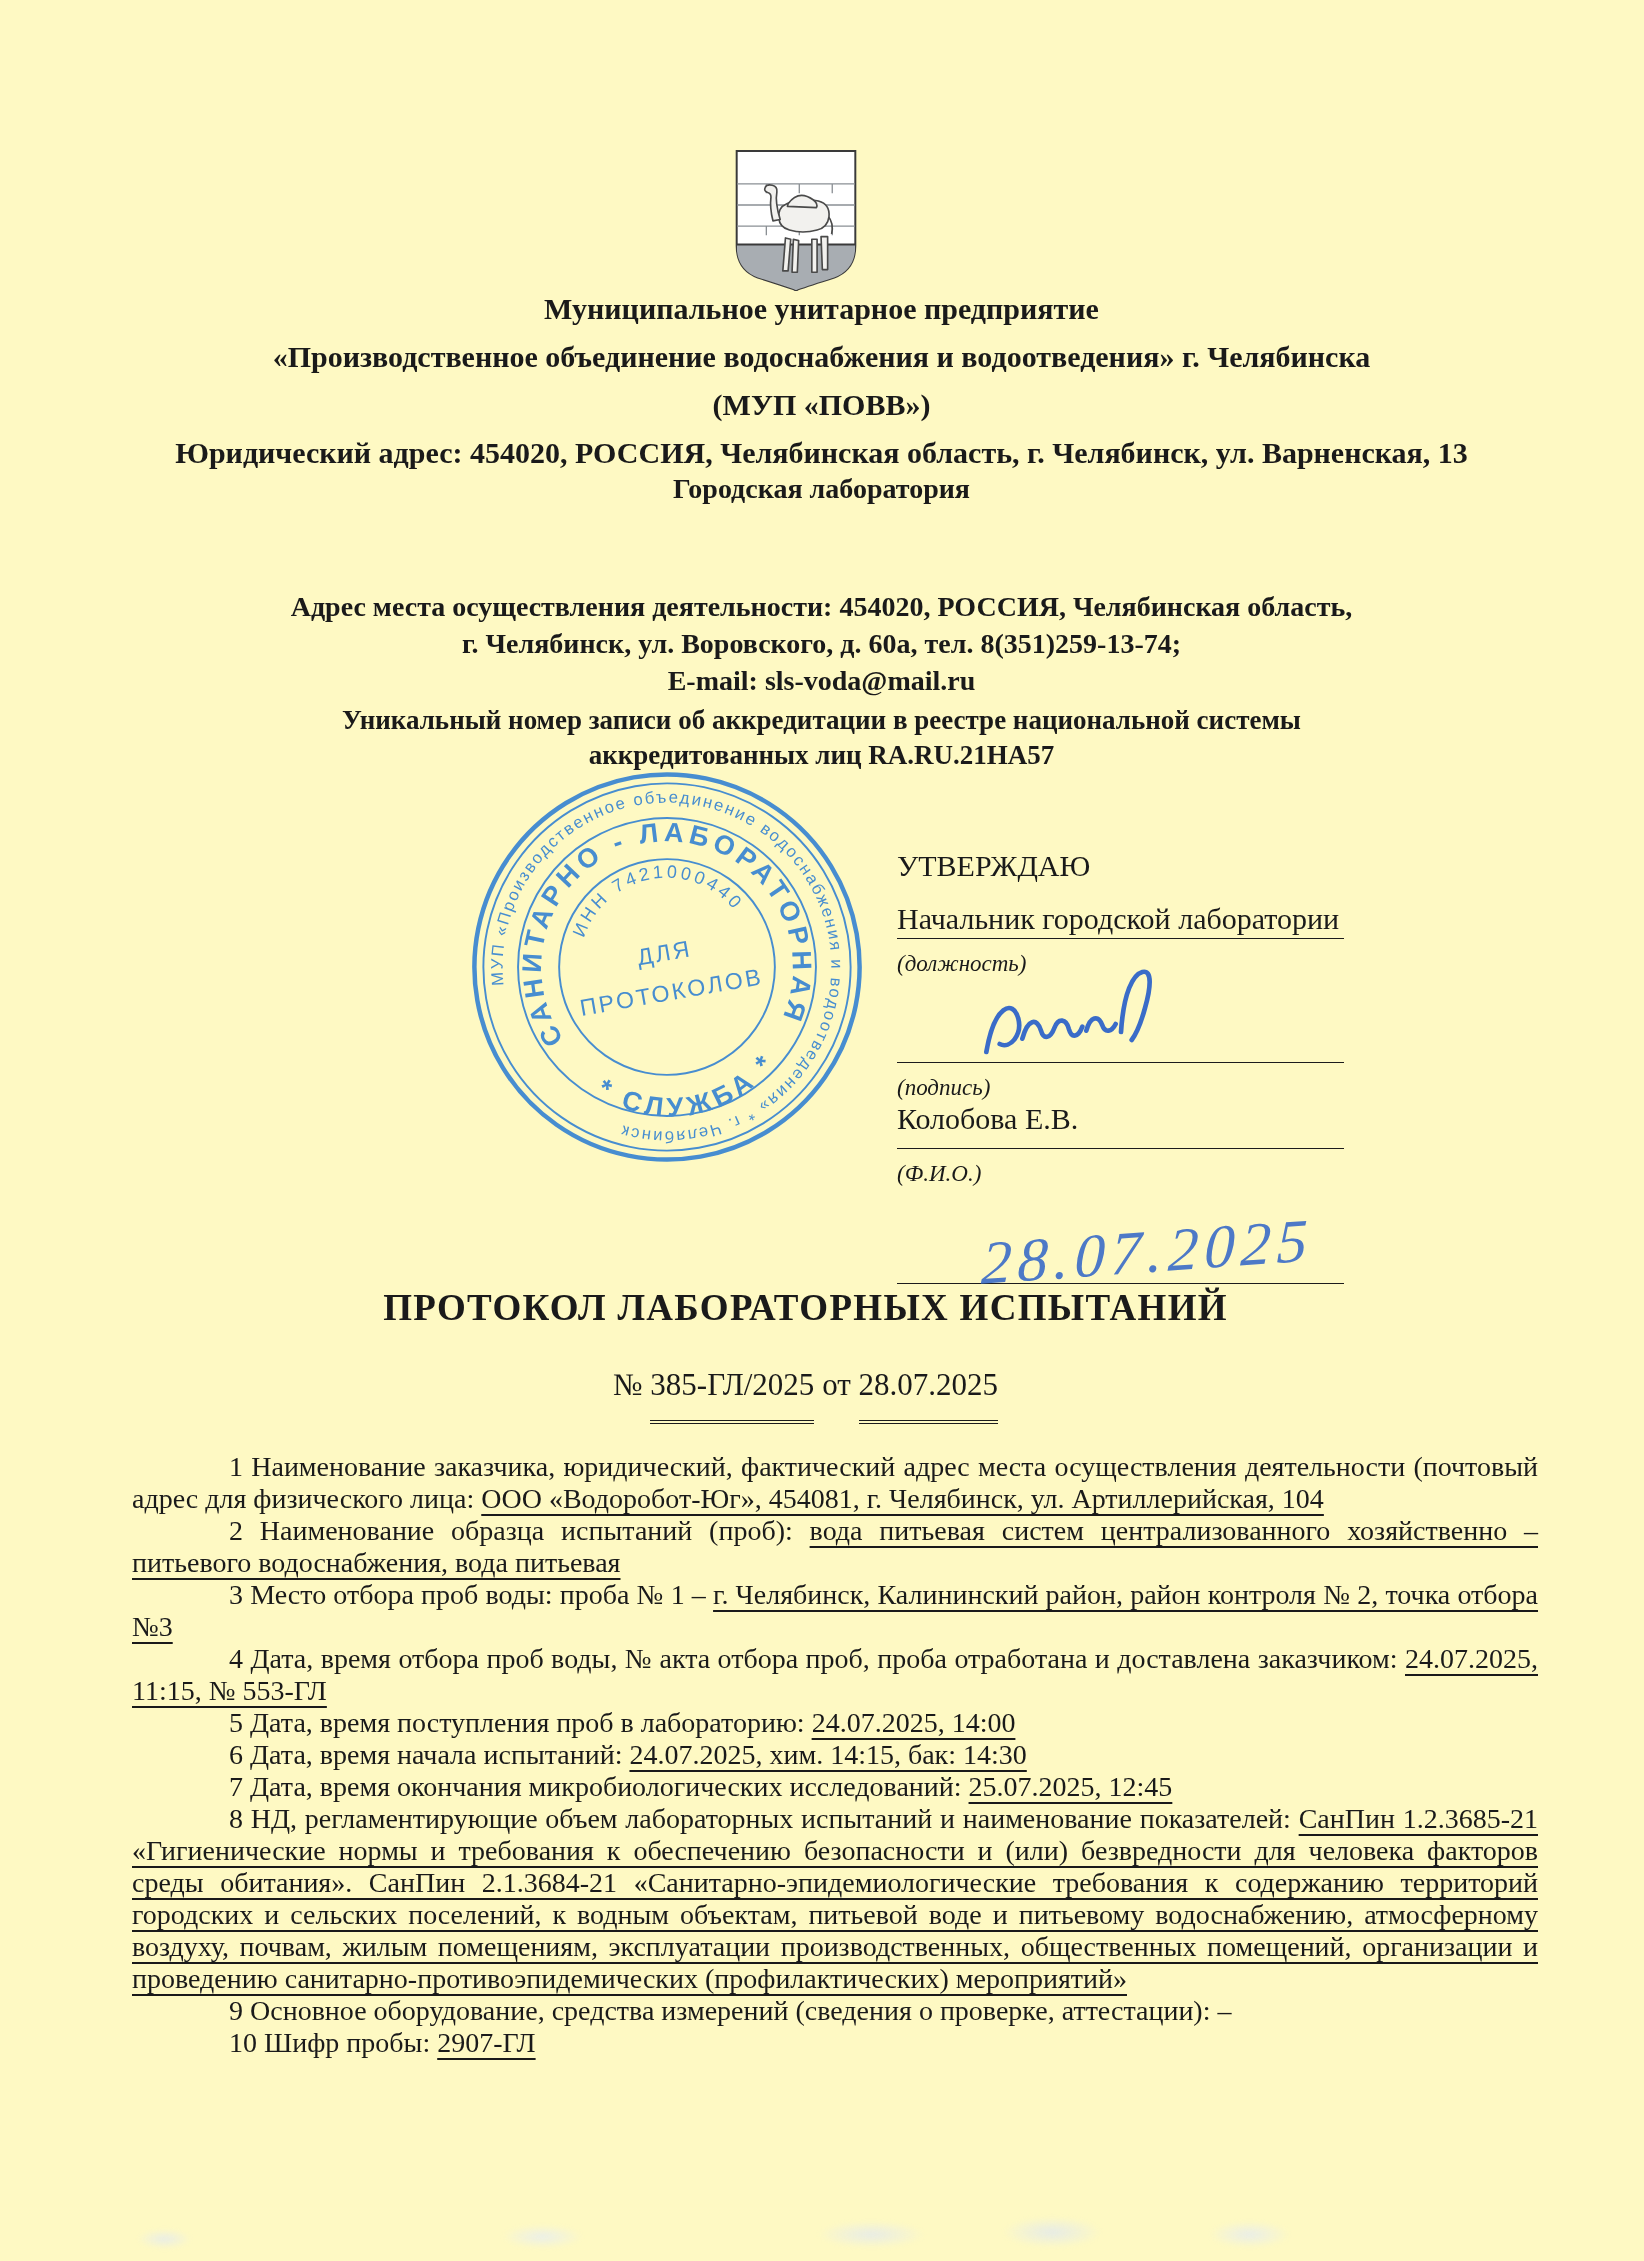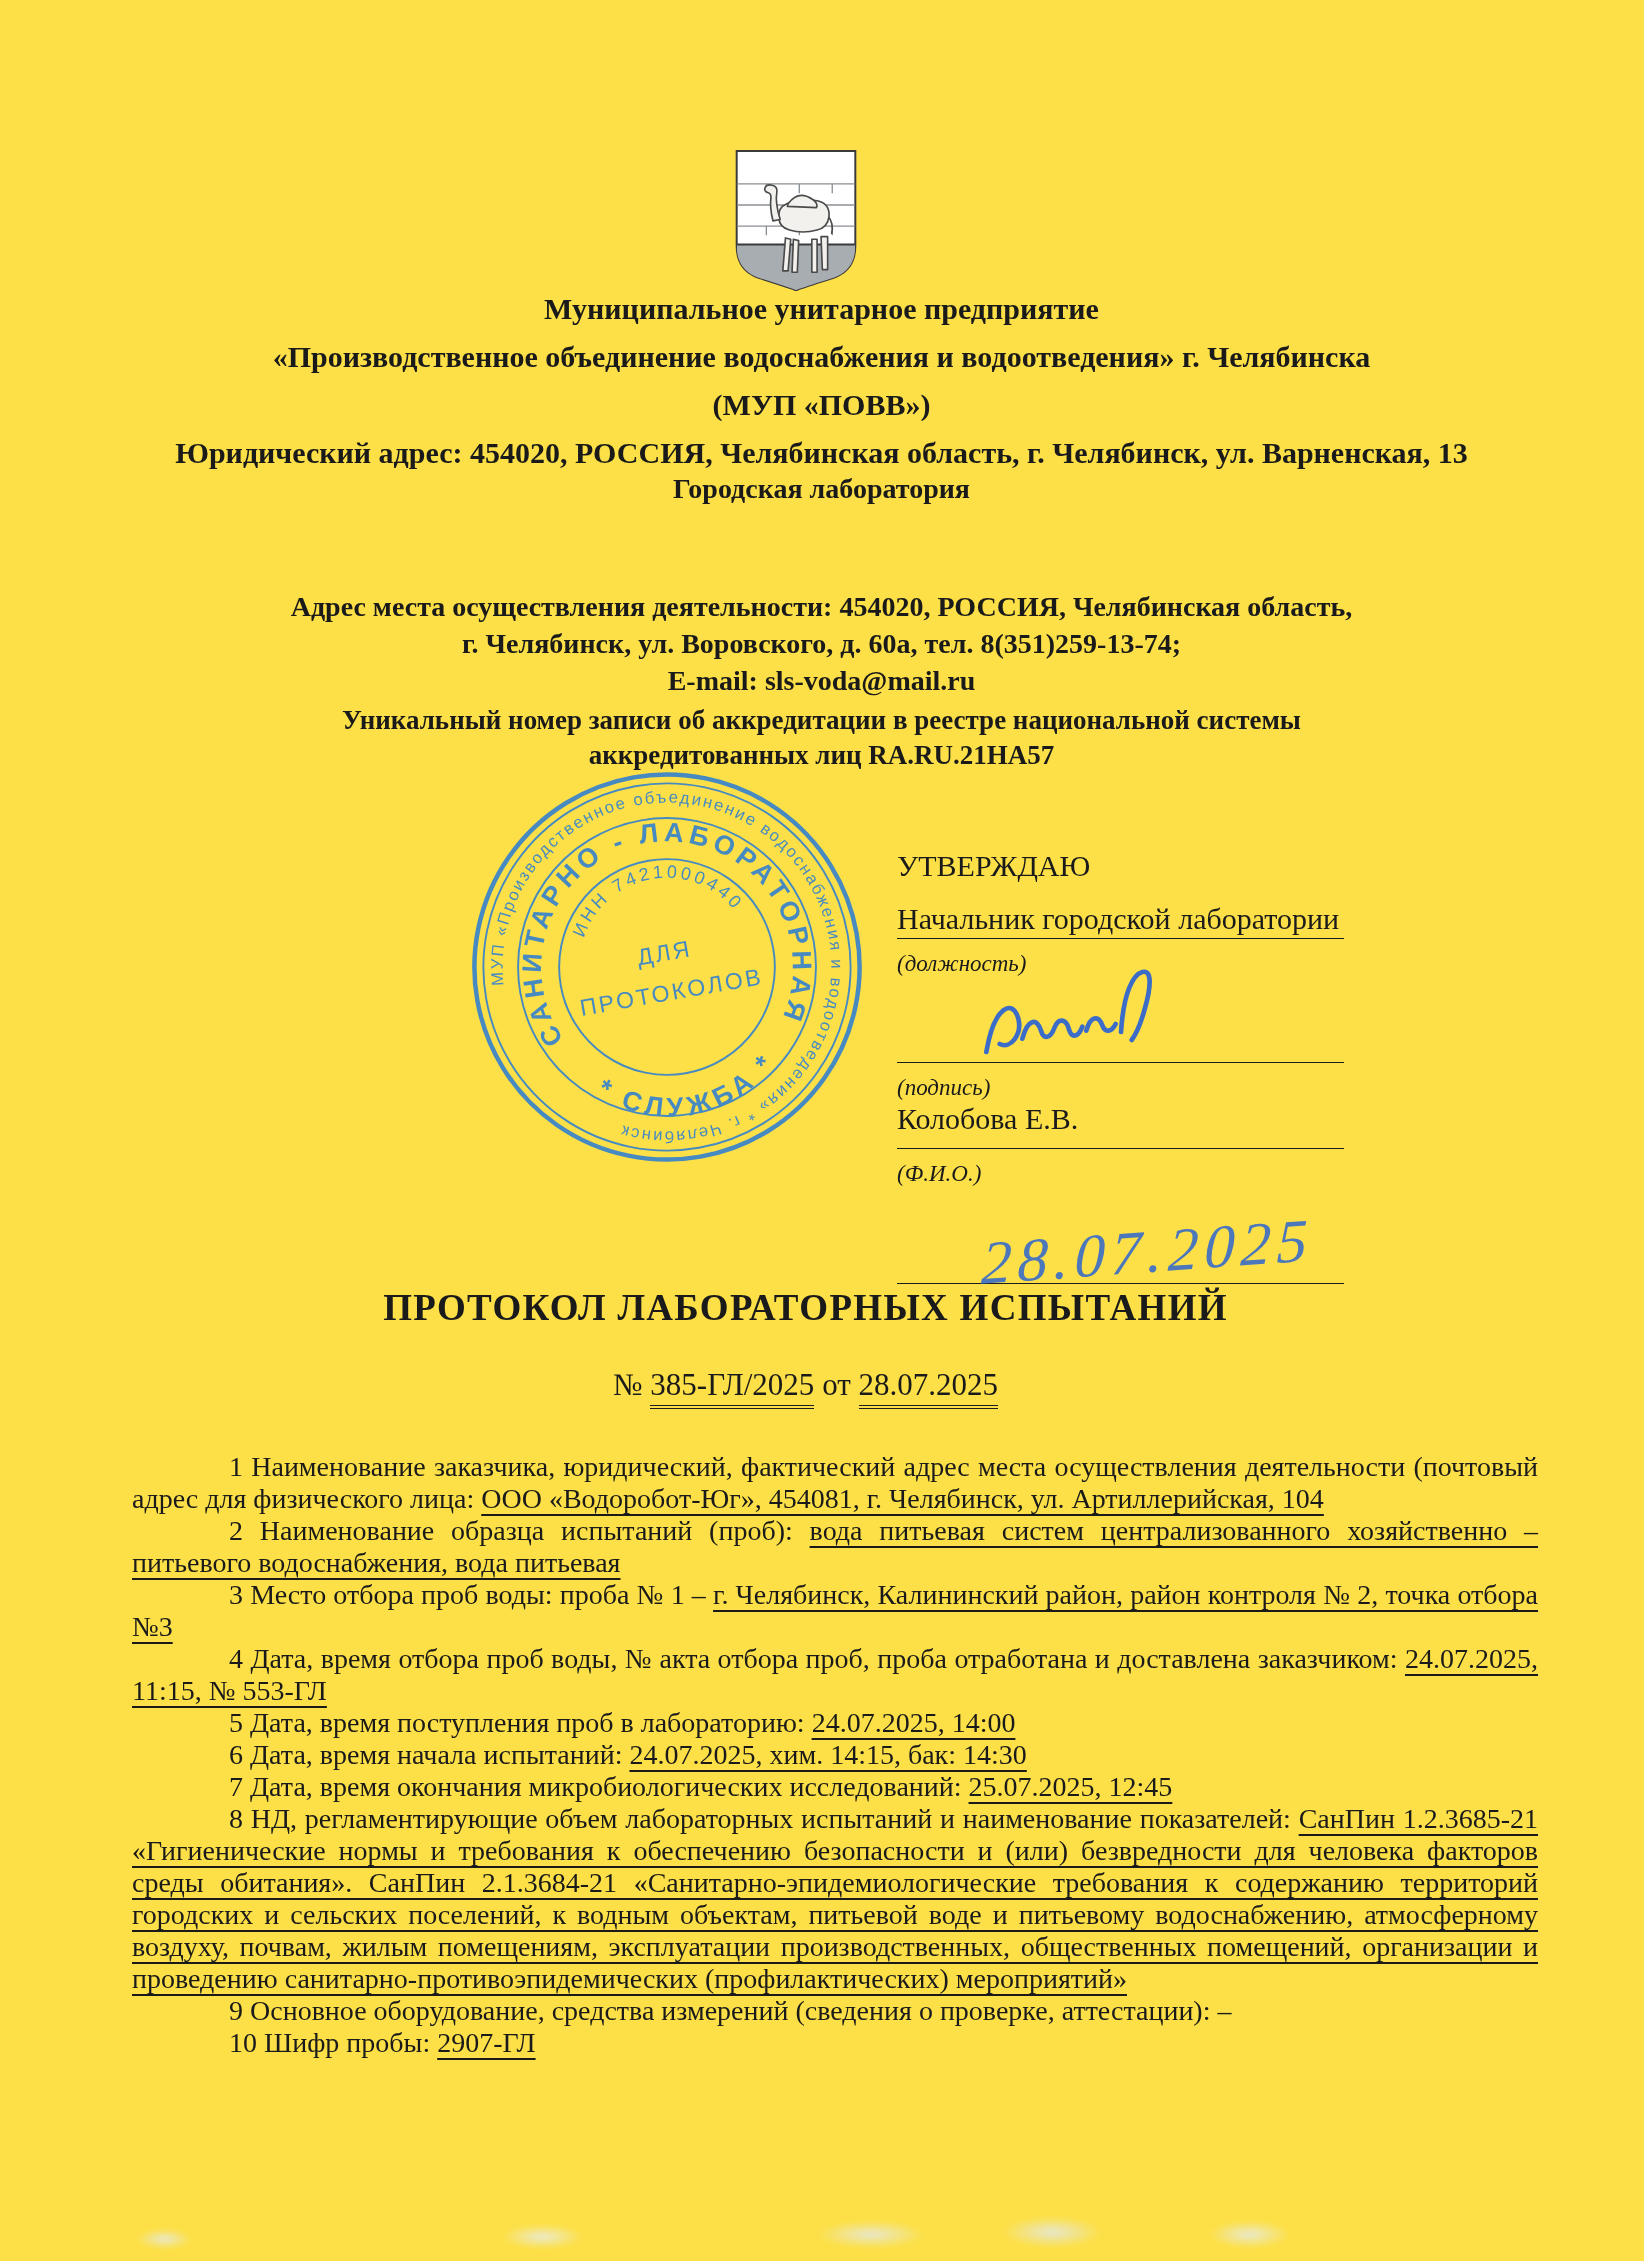--- a/index.html
+++ b/index.html
@@ -1,19 +1,19 @@
 <!DOCTYPE html>
 <html lang="ru" style="font-size:10.3px"><head>
 <meta charset="utf-8">
 <style>
   html,body{margin:0;padding:0;background:#e9e9e9;}
   .page{
     position:relative;
     width:1644px;height:2261px;
-    background:#fde047;
+    background:#fef9c3;
     overflow:hidden;
     font-family:"Liberation Serif","DejaVu Serif",serif;
     color:#1a1a1a;
   }
 
   
   .emblem{position:absolute;left:730px;top:147px;width:132px;height:145px;}
 
   
   .org-block{position:absolute;left:77px;top:285px;width:1489px;text-align:center;
@@ -47,21 +47,21 @@
     position:absolute;left:84px;bottom:-5.2px;
     font-style:italic;font-size:61px;letter-spacing:5.8px;
     color:#3a6cc8;transform:rotate(-4deg) skewX(-6deg);opacity:.9;
     white-space:nowrap;
   }
 
   
   .doc-title{position:absolute;left:0;top:1286px;width:1611px;text-align:center;
              font-weight:bold;font-size:37px;letter-spacing:1.3px;}
   .doc-number{position:absolute;left:0;top:1367px;width:1611px;text-align:center;font-size:31px;}
-  .u-double{display:inline-block;border-bottom:4.5px double #1c1c1c;padding-bottom:2px;}
+  .u-double{display:inline-block;border-bottom:4.5px double #1c1c1c;padding-bottom:17px;}
 
   
   .body-block{position:absolute;left:132px;top:1451px;width:1406px;
               font-size:28px;line-height:32px;text-align:justify;}
   .item{margin:0;text-indent:97px;}
   .uv{text-decoration:underline;text-decoration-thickness:1.9px;text-underline-offset:5.8px;}
 
   
   .bottom-ghost{position:absolute;left:0;bottom:3.9px;width:100%;height:45px;pointer-events:none;
     background:

